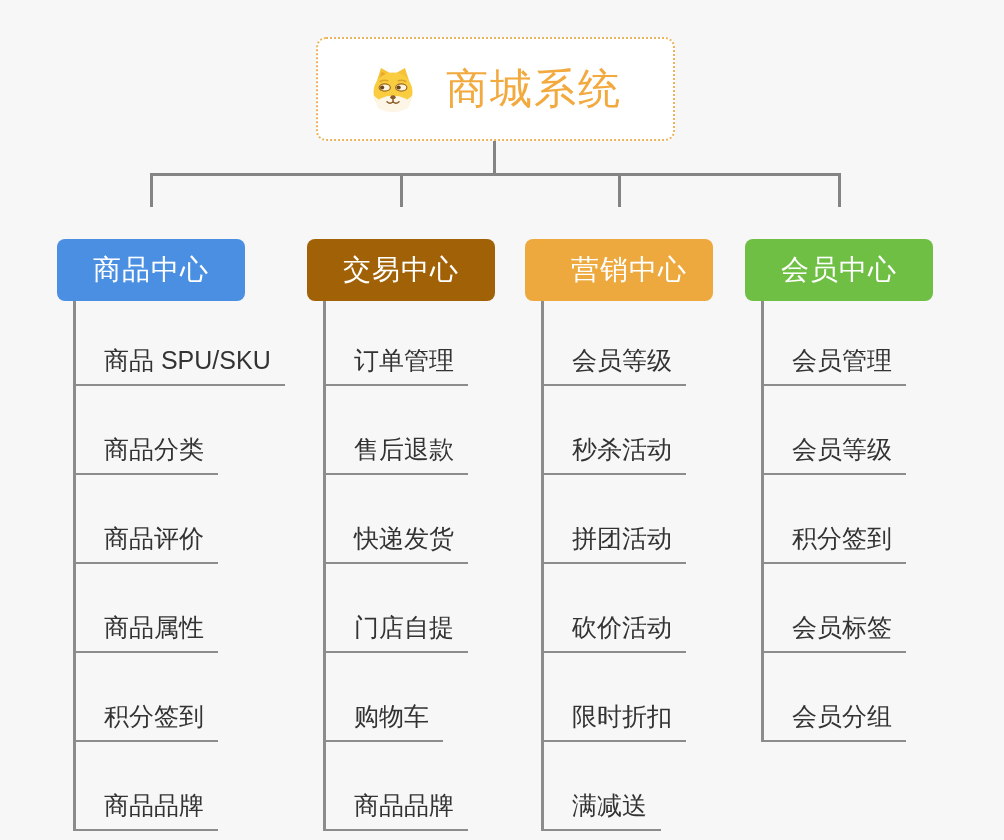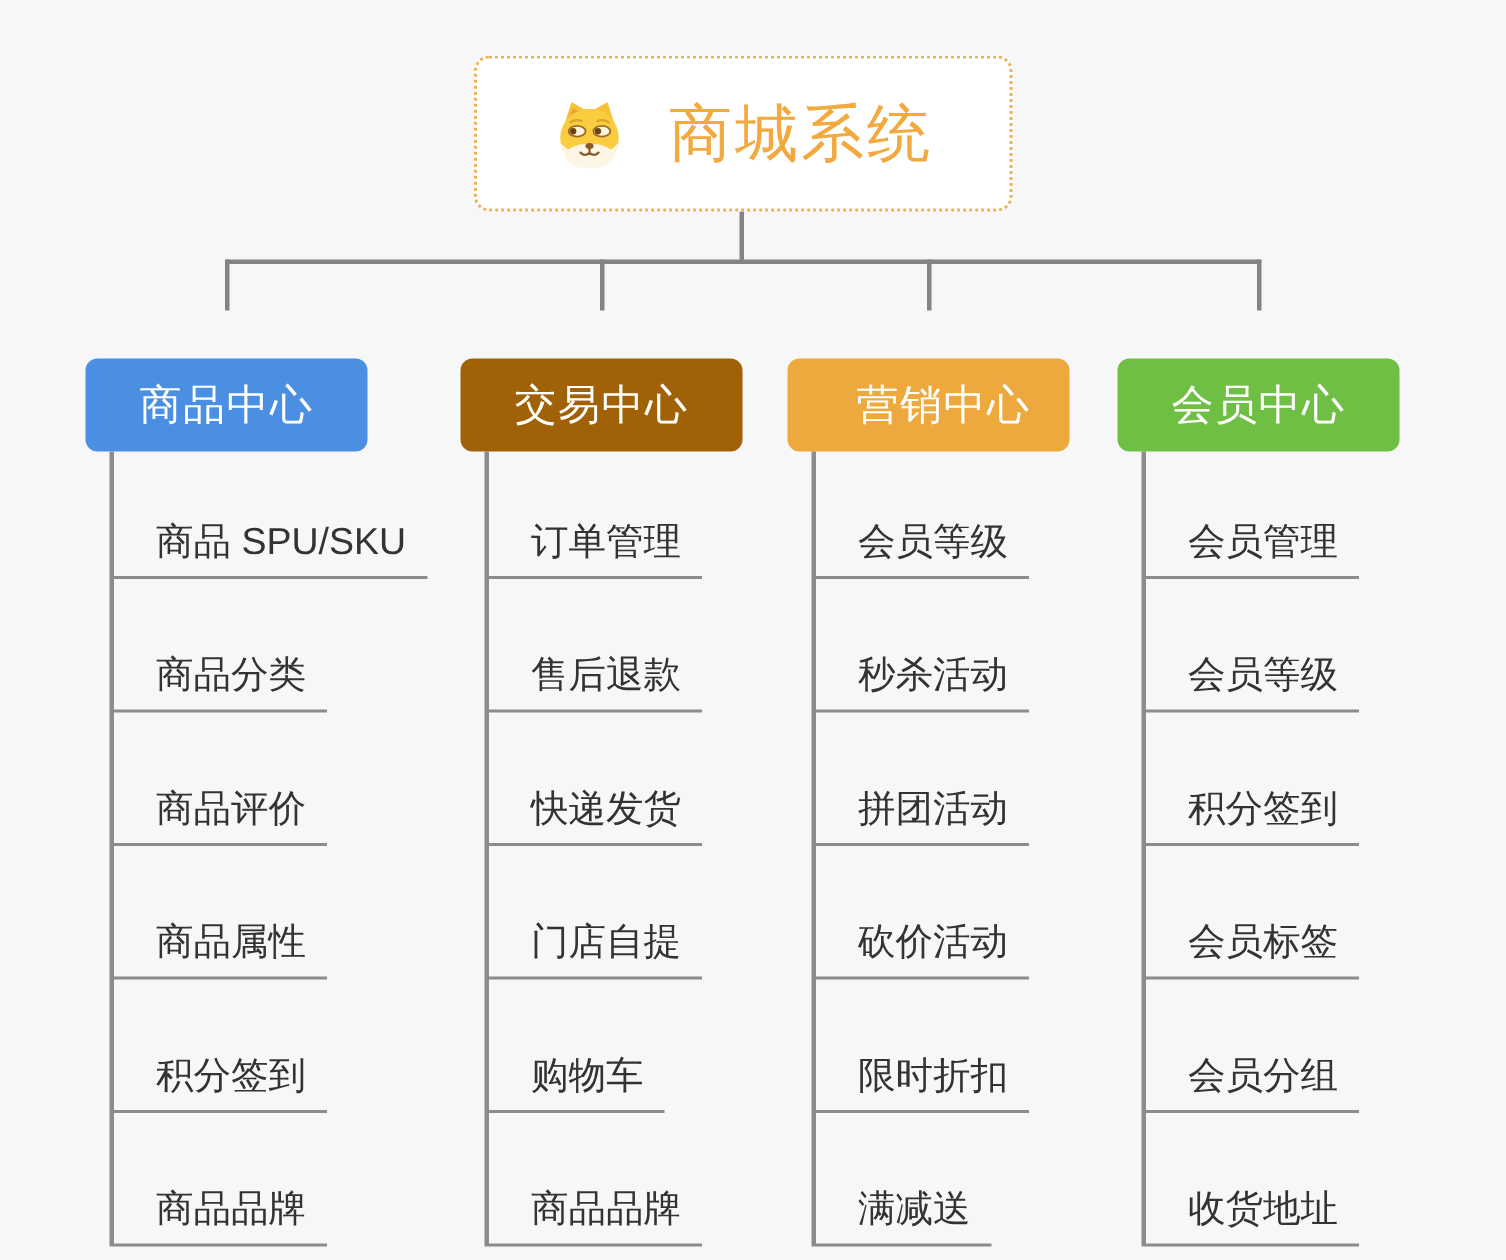--- a/index.html
+++ b/index.html
@@ -200,19 +200,16 @@
         </div>
       <div class="leaf">
           <span>积分签到</span>
         </div>
       <div class="leaf">
           <span>会员标签</span>
         </div>
       <div class="leaf">
           <span>会员分组</span>
         </div>
-      <div class="leaf">
-          <span>收货地址</span>
-        </div>
     </div>
   </div>
 
 </div>
 
 </body></html>

